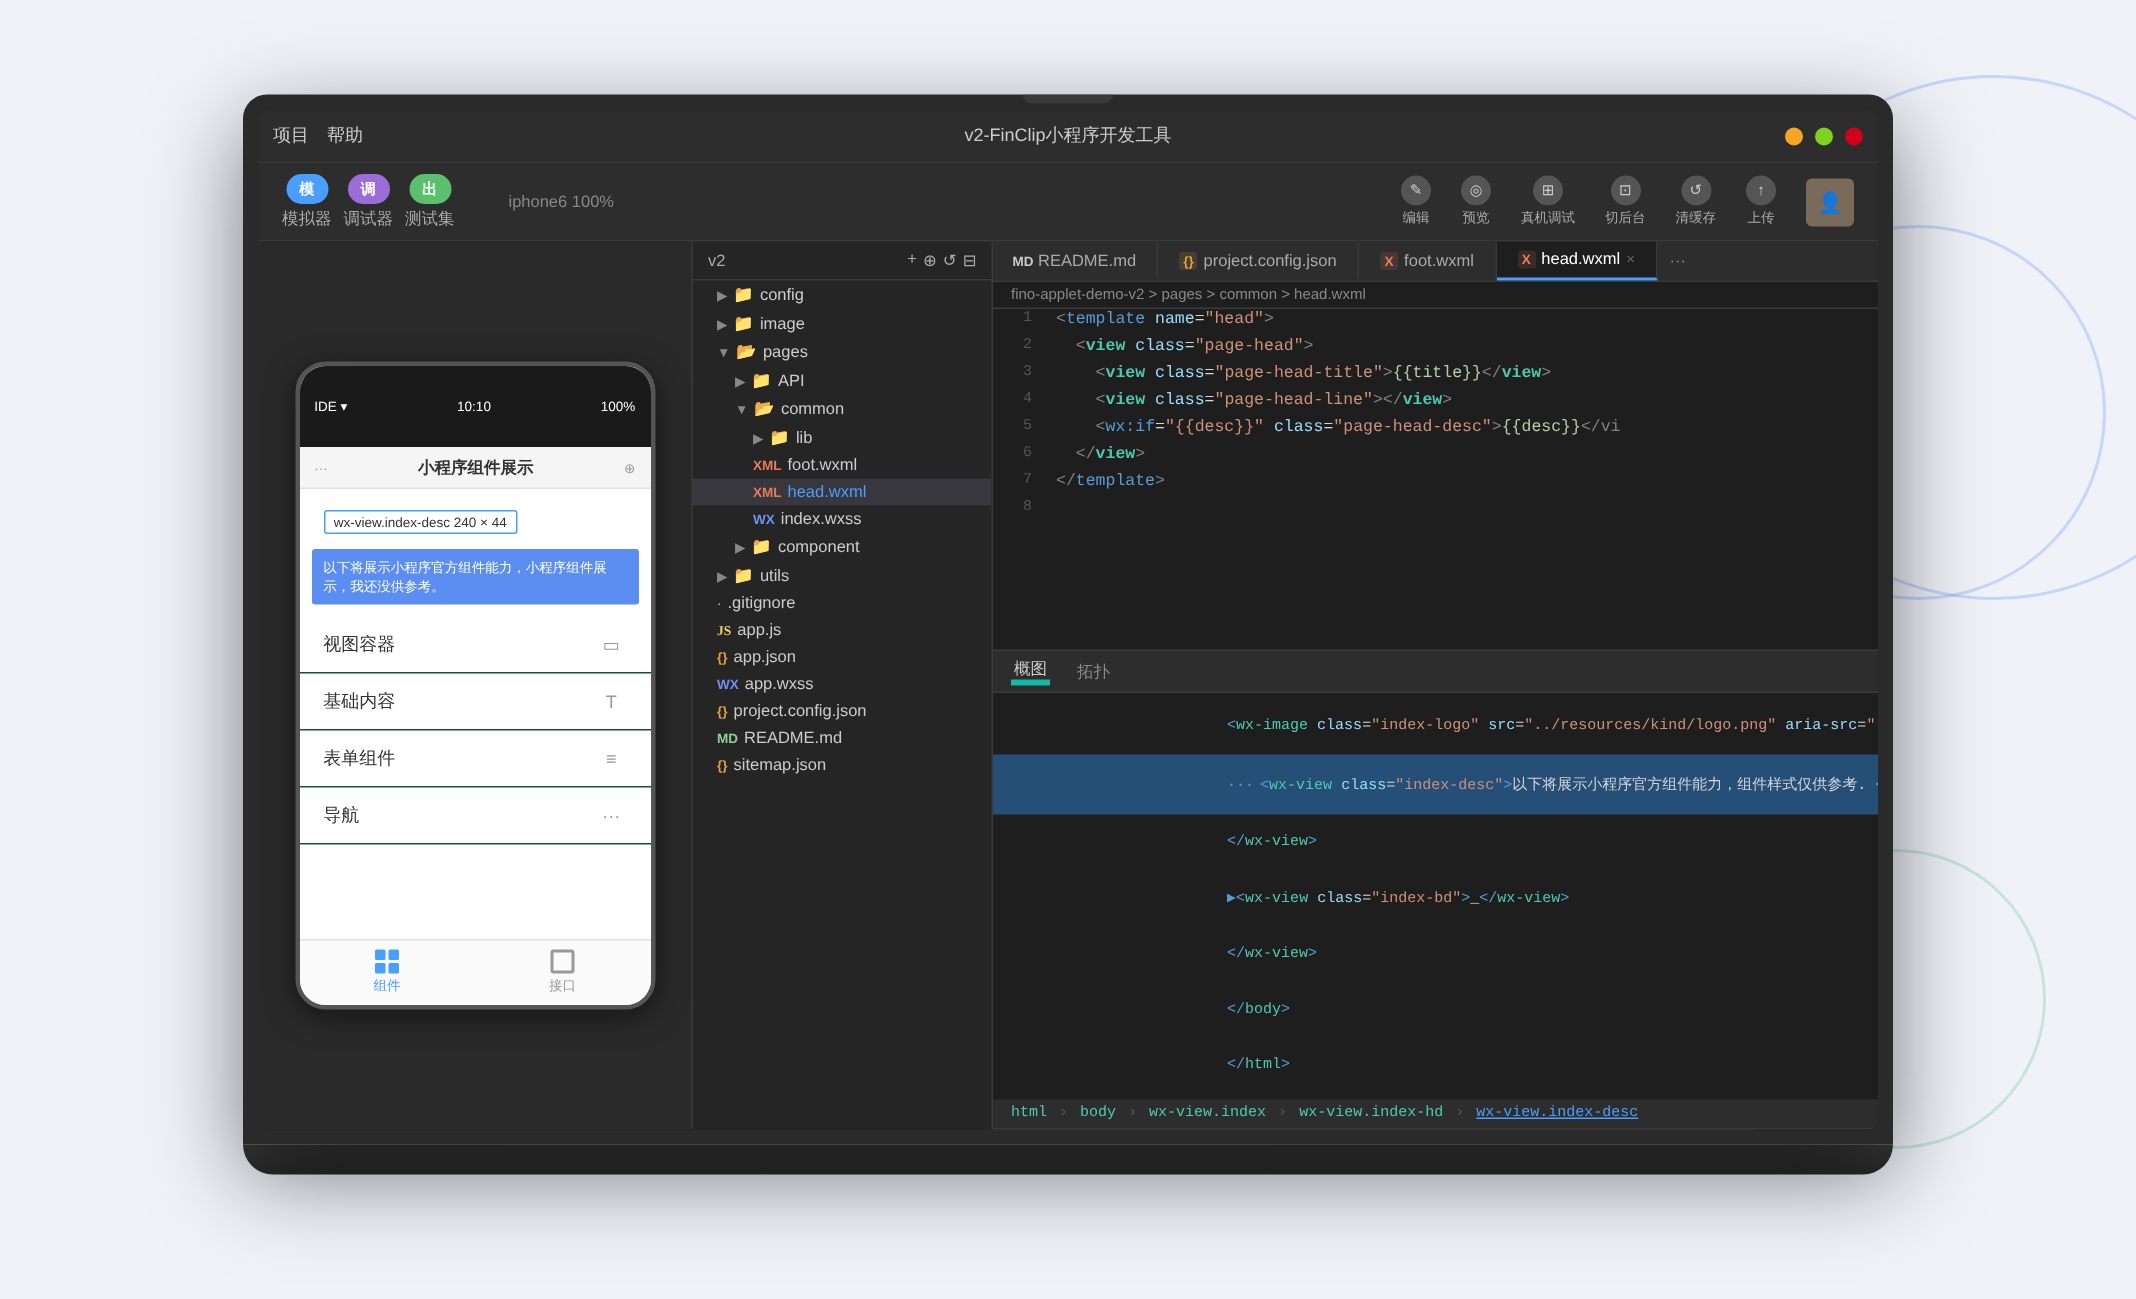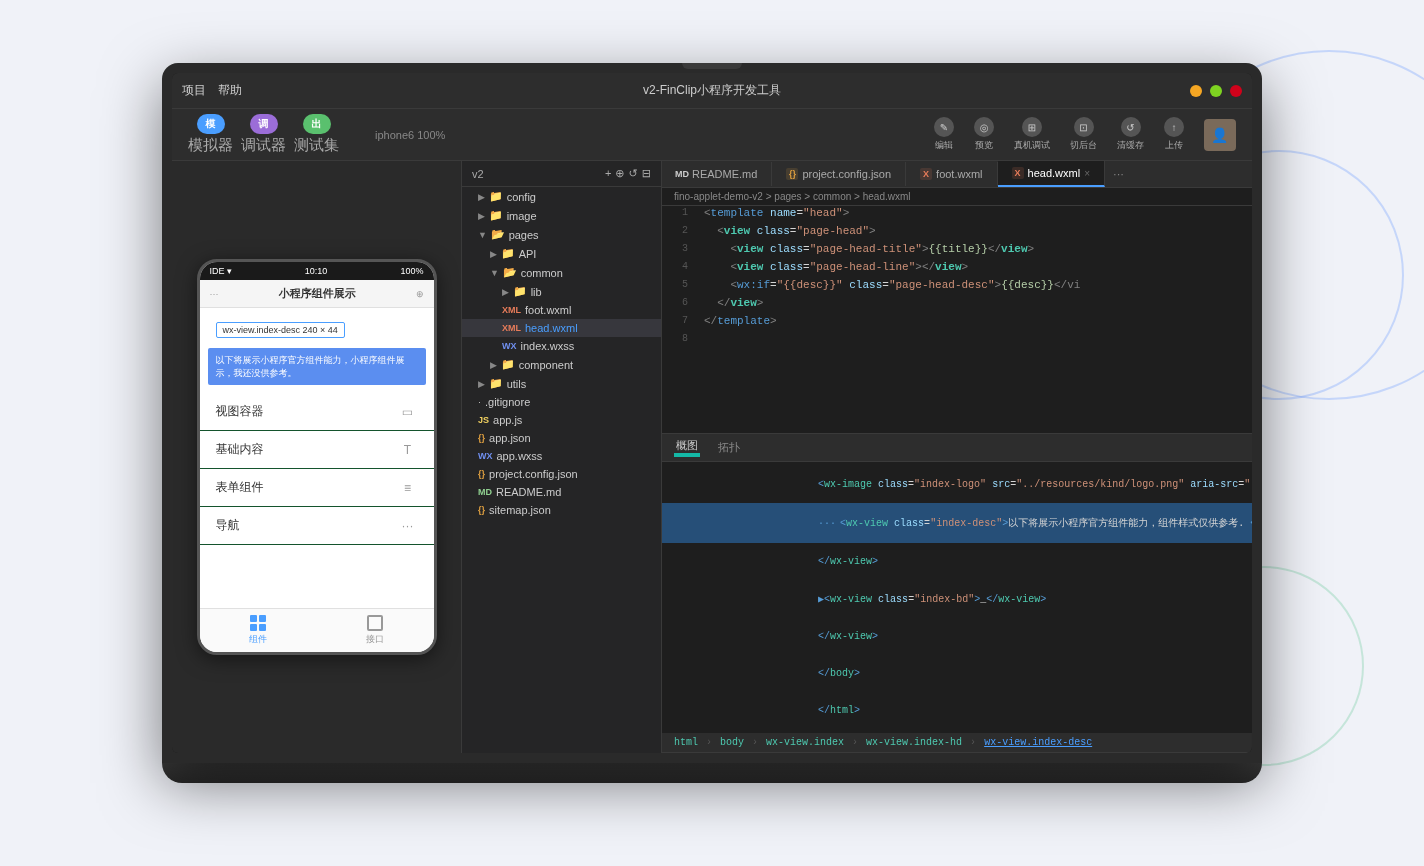--- a/index.html
+++ b/index.html
@@ -144,21 +144,21 @@
       align-items: center;
       justify-content: center;
       font-size: 10px;
       color: white;
       font-weight: bold;
     }
     .btn-blue { background: #4a9eff; }
     .btn-purple { background: #9b6dd8; }
     .btn-green { background: #5ac06e; }
     .toolbar-btn .btn-label {
-      font-size: 15px;
+      font-size: 11px;
       color: #aaa;
     }
     .toolbar-right {
       display: flex;
       gap: 20px;
       align-items: center;
     }
     .tool-item {
       display: flex;
       flex-direction: column;
@@ -226,21 +226,21 @@
     .phone {
       width: 240px;
       background: white;
       border-radius: 20px;
       border: 3px solid #555;
       overflow: hidden;
       box-shadow: 0 4px 20px rgba(0,0,0,0.5);
     }
     .phone-status {
       background: #1a1a1a;
-      padding: 4px 10px;
+      padding: 22px 10px;
       display: flex;
       justify-content: space-between;
       font-size: 9px;
       color: white;
     }
     .phone-title-bar {
       background: #f5f5f5;
       padding: 6px 10px;
       display: flex;
       align-items: center;
@@ -352,21 +352,21 @@
       color: #ccc;
       gap: 4px;
     }
     .tree-item.active { background: #37373d; }
     .tree-indent-1 { padding-left: 16px; }
     .tree-indent-2 { padding-left: 28px; }
     .tree-indent-3 { padding-left: 40px; }
     .folder-icon { color: #e8c07a; font-size: 11px; }
     .folder-icon-blue { color: #6db3f2; font-size: 11px; }
     .file-icon-xml { color: #e77c5a; font-size: 9px; font-weight: bold; }
-    .file-icon-js { color: #f0d060; font-size: 9px; font-weight: bold; }
+    .file-icon-js { color: #f0d060; font-size: 9px; font-weight: bold; font-family: Liberation Serif, serif; }
     .file-icon-json { color: #e0a040; font-size: 9px; font-weight: bold; }
     .file-icon-md { color: #90d090; font-size: 9px; font-weight: bold; }
     .chevron { font-size: 9px; color: #888; }
 
     
     .editor-panel {
       flex: 1;
       display: flex;
       flex-direction: column;
       overflow: hidden;

